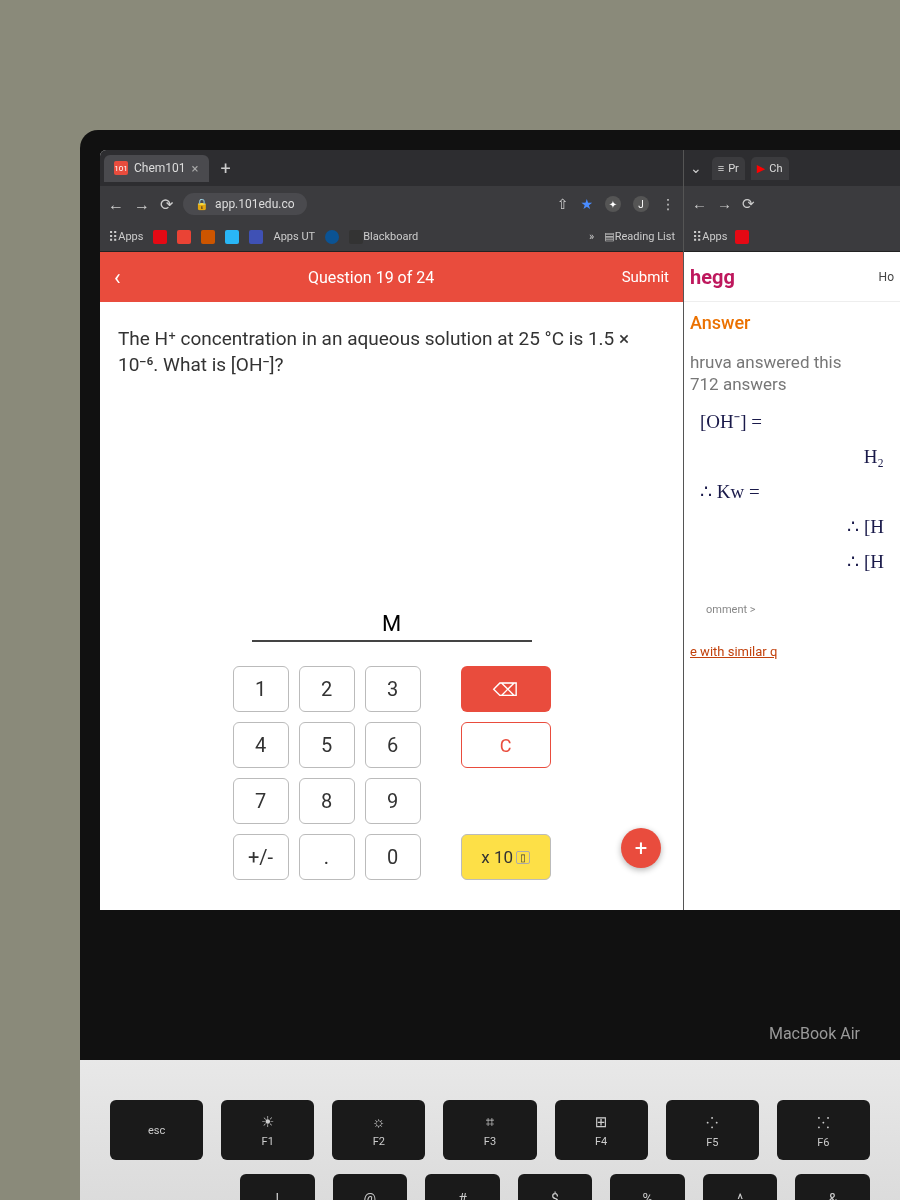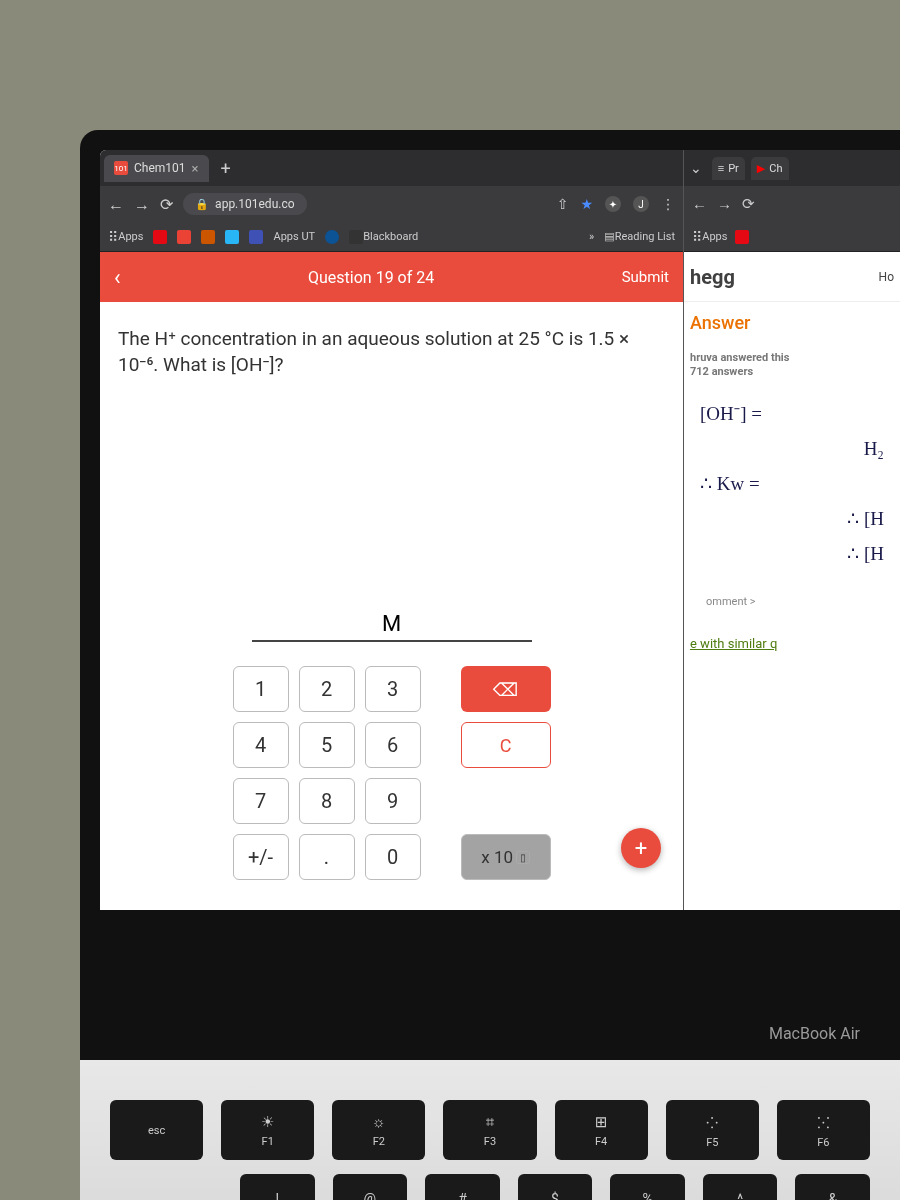--- a/index.html
+++ b/index.html
@@ -43,39 +43,39 @@
   .answer-area { margin-top: auto; display: flex; flex-direction: column; align-items: center; padding-bottom: 20px; }
   .unit-line { width: 280px; border-bottom: 2px solid #444; text-align: center; font-size: 22px; padding-bottom: 4px; margin-bottom: 24px; }
 
   .keypad-row { display: flex; gap: 40px; align-items: flex-start; }
   .keypad { display: grid; grid-template-columns: repeat(3, 56px); grid-auto-rows: 46px; gap: 10px; }
   .key { border: 1.5px solid #bbb; border-radius: 6px; display: flex; align-items: center; justify-content: center; font-size: 20px; color: #333; cursor: pointer; background: #fff; }
   .side-col { display: flex; flex-direction: column; gap: 10px; }
   .side-key { width: 90px; height: 46px; border-radius: 6px; display:flex;align-items:center;justify-content:center; font-size:18px; cursor:pointer; }
   .red-fill { background: #e94c3d; color: #fff; }
   .red-out { border: 1.5px solid #e94c3d; color: #e94c3d; background: #fff; }
-  .x10-key { width: 90px; height: 46px; border:1.5px solid #bbb; border-radius:6px; display:flex;align-items:center;justify-content:center;font-size:17px;color:#333;cursor:pointer; background:#a3a3a3; }
+  .x10-key { width: 90px; height: 46px; border:1.5px solid #bbb; border-radius:6px; display:flex;align-items:center;justify-content:center;font-size:17px;color:#333;cursor:pointer; background:#fde047; }
   .x10-key .exp { border:1px solid #aaa; font-size:10px; padding:0 3px; margin-left:3px; border-radius:2px; }
 
   .fab { position: absolute; right: 22px; bottom: 42px; width: 40px; height: 40px; border-radius: 50%; background: #e94c3d; color:#fff; font-size:22px; display:flex;align-items:center;justify-content:center; cursor:pointer; box-shadow:0 2px 6px rgba(0,0,0,.3); }
 
   
   .r-tab-strip { background:#2d2d30; height:36px; display:flex; align-items:center; padding:0 6px; gap:6px; }
   .r-tab { background:#3b3b3e; color:#ddd; font-size:11px; padding:5px 6px; border-radius:5px 5px 0 0; display:flex;align-items:center;gap:4px; }
   .r-addr { background:#3b3b3e; height:36px; display:flex;align-items:center; gap:10px; padding:0 8px; color:#ccc; font-size:15px; }
   .r-bm { background:#3b3b3e; height:30px; display:flex;align-items:center; gap:8px; padding:0 8px; color:#ccc; font-size:11px; border-bottom:1px solid #222; }
   .chegg-head { height:50px; background:#fff; display:flex; align-items:center; padding:0 6px; border-bottom:1px solid #eee; }
-  .chegg-logo { color:#404040; font-weight:bold; font-size:20px; }
+  .chegg-logo { color:#be185d; font-weight:bold; font-size:20px; }
   .chegg-ho { font-size:12px; color:#444; margin-left:auto; }
   .chegg-body { padding:10px 6px; font-size:13px; color:#333; overflow:hidden; }
   .chegg-ans-h { color:#eb7100; font-size:18px; font-weight:500; margin-bottom:18px; }
-  .chegg-meta { font-size:11px; color:#777; line-height:1.3; margin-bottom:20px;font-weight:bold; }
+  .chegg-meta { font-size:17px; color:#777; line-height:1.3; margin-bottom:13px; }
   .hand { font-family: "Comic Sans MS", cursive; font-size:19px; color:#1a1a4a; margin:12px 10px; white-space:nowrap; }
   .chegg-comment { font-size:11px; color:#888; margin-top:30px;margin-left:16px; }
-  .chegg-similar { color:#4d7c0f; font-size:13px; margin-top:28px; text-decoration:underline; }
+  .chegg-similar { color:#c2410c; font-size:13px; margin-top:28px; text-decoration:underline; }
 
   
   .kb-area { position:absolute; left:0; right:0; top:930px; height:270px; background: linear-gradient(#e8e8e8,#d0d0d0); }
   .macbook-label { position:absolute; top:-36px; right:40px; color:#999; font-size:16px; }
   .fn-row { display:flex; gap:18px; padding:40px 30px 0 30px; }
   .fn-key { flex:1; height:60px; background:#1a1a1a; border-radius:6px; color:#ccc; font-size:11px; display:flex; flex-direction:column; align-items:center; justify-content:center; gap:4px; }
   .fn-key .sym { font-size:15px; }
   .num-row { display:flex; gap:18px; padding:14px 30px 0 160px; }
   .num-key { flex:1; height:50px; background:#1a1a1a; border-radius:6px; color:#ccc; font-size:14px; display:flex;align-items:center;justify-content:center; }
 </style>

